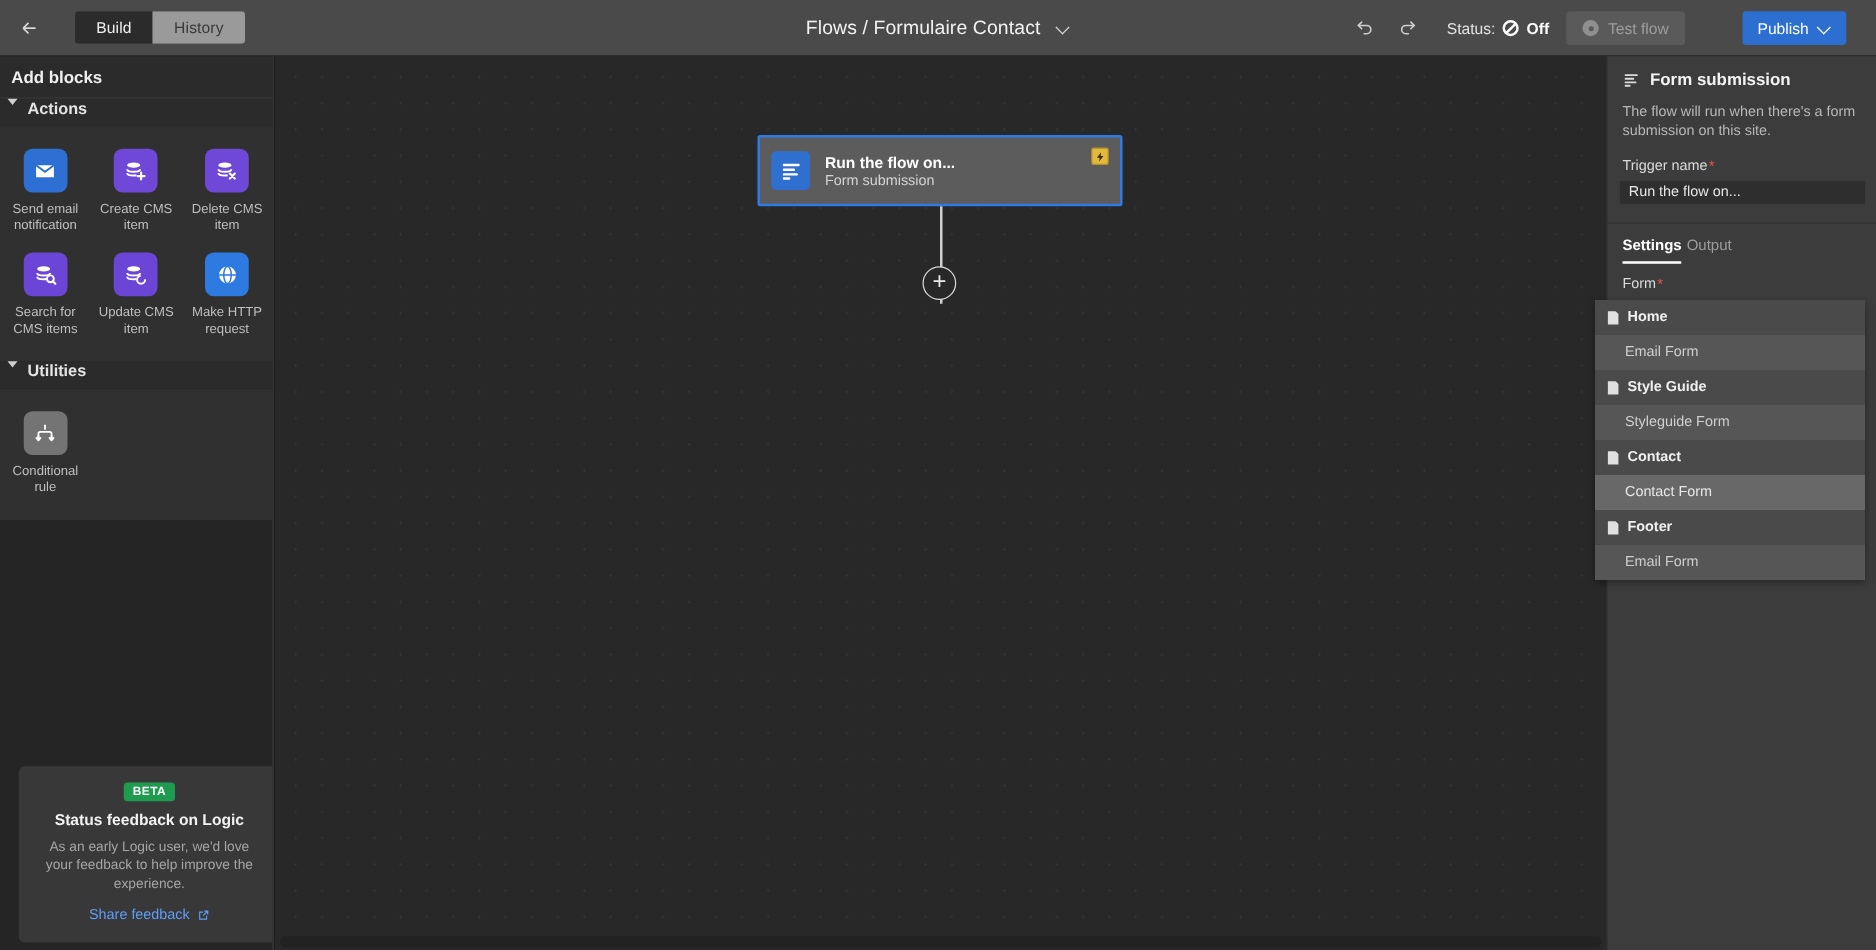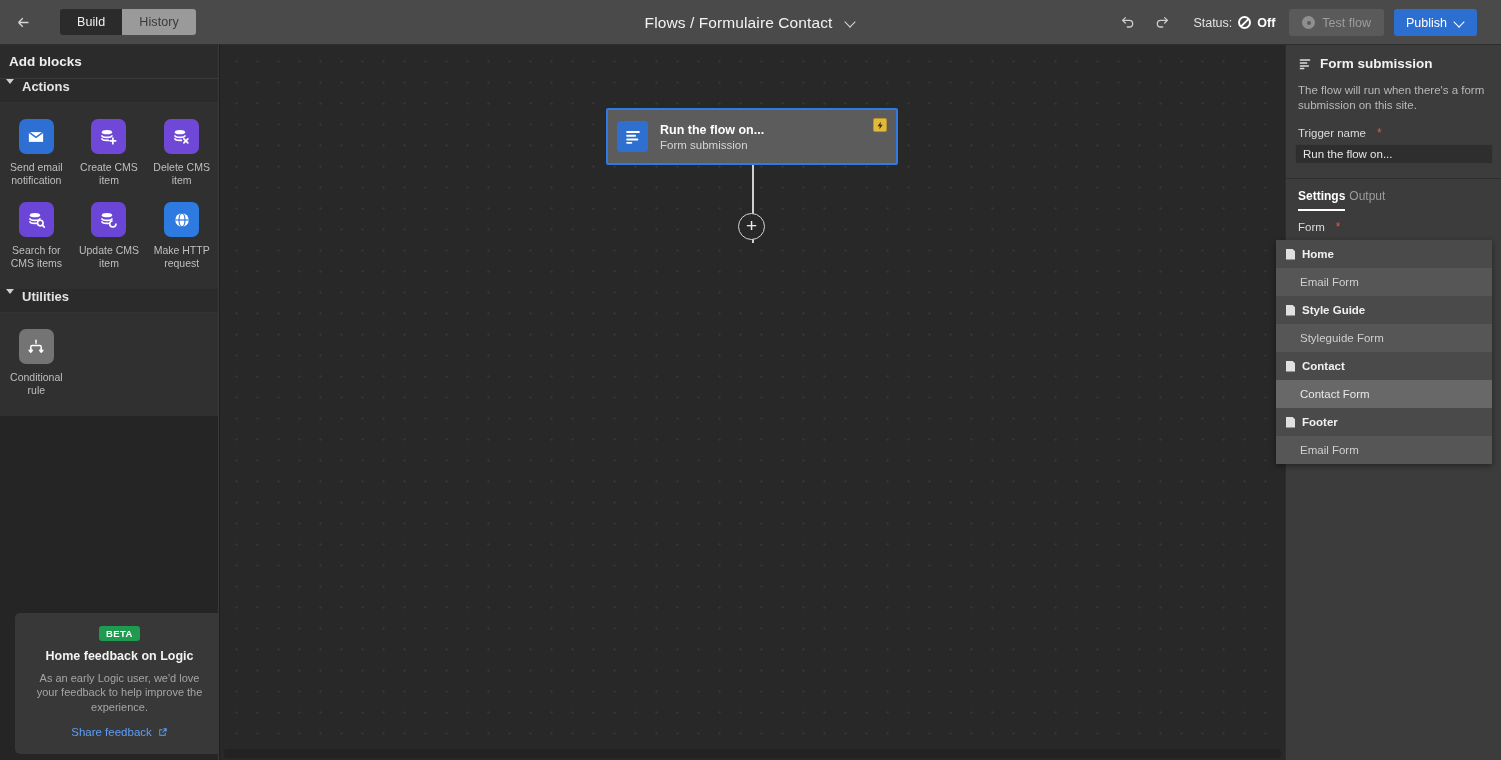--- a/index.html
+++ b/index.html
@@ -83,21 +83,21 @@
   }
   .play-dot {
     width: 13px; height: 13px; border-radius: 50%;
     background: #8f8f8f; display: flex; align-items:center; justify-content:center;
   }
   .play-dot::after { content:""; width:4px; height:4px; border-radius:50%; background:#5a5a5a;}
   #publish-btn {
     display:flex; align-items:center; gap:8px;
     background: #2c6fd1; color: #ffffff;
     height: 27px; padding: 0 12px; border-radius: 3px;
-    font-size: 12.5px; cursor: pointer;
+    font-size: 12.5px; cursor: pointer; margin-left: 36px;
   }
   #publish-btn .chev::after { border-color:#fff; }
 
   
   #sidebar {
     position: absolute; left: 0; top: 45px; width: 219px; height: 715px;
     background: #252525;
     border-right: 1px solid #3a3a3a;
     overflow: hidden;
   }
@@ -212,21 +212,21 @@
   #rp-header {
     display:flex; align-items:center; gap:8px;
     padding: 11px 12px 12px 12px;
   }
   #rp-title { font-size: 13.5px; font-weight: bold; color:#f2f2f2; }
   #rp-desc {
     padding: 0 12px; font-size: 11.5px; color: #b8b8b8; line-height: 15px;
   }
   .field-label {
     padding: 14px 12px 5px 12px; font-size: 11.5px; color: #dcdcdc;
-    display:flex; align-items:center; gap:11px;
+    display:flex; align-items:center; gap:1px;
   }
   .req { color: #e2574c; font-size: 12px; line-height: 10px; }
   #trigger-input {
     margin: 0 9px; height: 20px; background: #2e2e2e;
     border: 1px solid #3a3a3a; border-radius: 2px;
     display:flex; align-items:center; padding: 0 7px;
     font-size: 11.5px; color: #e6e6e6;
     width: 198px;
   }
   #rp-divider { height: 1px; background: #2f2f2f; margin-top: 14px; }
@@ -405,21 +405,21 @@
           <path d="M5 14l0 5M5 19l-2.2-2.6M5 19l2.2-2.6"></path>
           <path d="M19 14l0 5M19 19l-2.2-2.6M19 19l2.2-2.6"></path>
         </svg>
       </div>
       <div class="block-label">Conditional rule</div>
     </div>
   </div>
 
   <div id="feedback-card">
     <div id="beta-badge">BETA</div>
-    <div id="feedback-title">Home feedback on Logic</div>
+    <div id="feedback-title">Status feedback on Logic</div>
     <div id="feedback-body">As an early Logic user, we'd love your feedback to help improve the experience.</div>
     <div id="feedback-link">
       <span>Share feedback</span>
       <svg width="11" height="11" viewBox="0 0 24 24" fill="none" stroke="#5f9df7" stroke-width="2.2">
         <path d="M5 5h7v2H7v10h10v-5h2v7H5z" fill="#5f9df7" stroke="none"></path>
         <path d="M14 4h6v6M20 4l-8 8"></path>
       </svg>
     </div>
   </div>
 </div>

